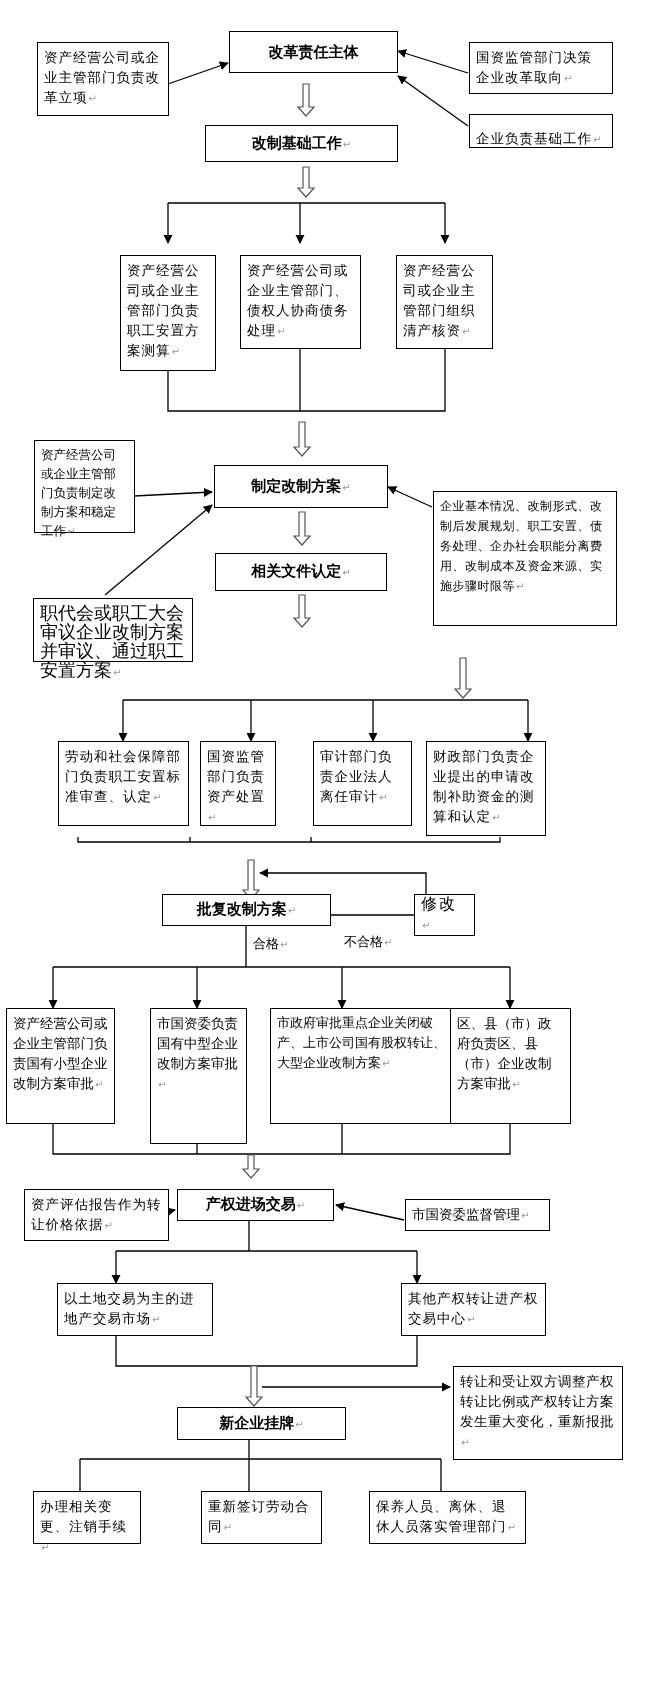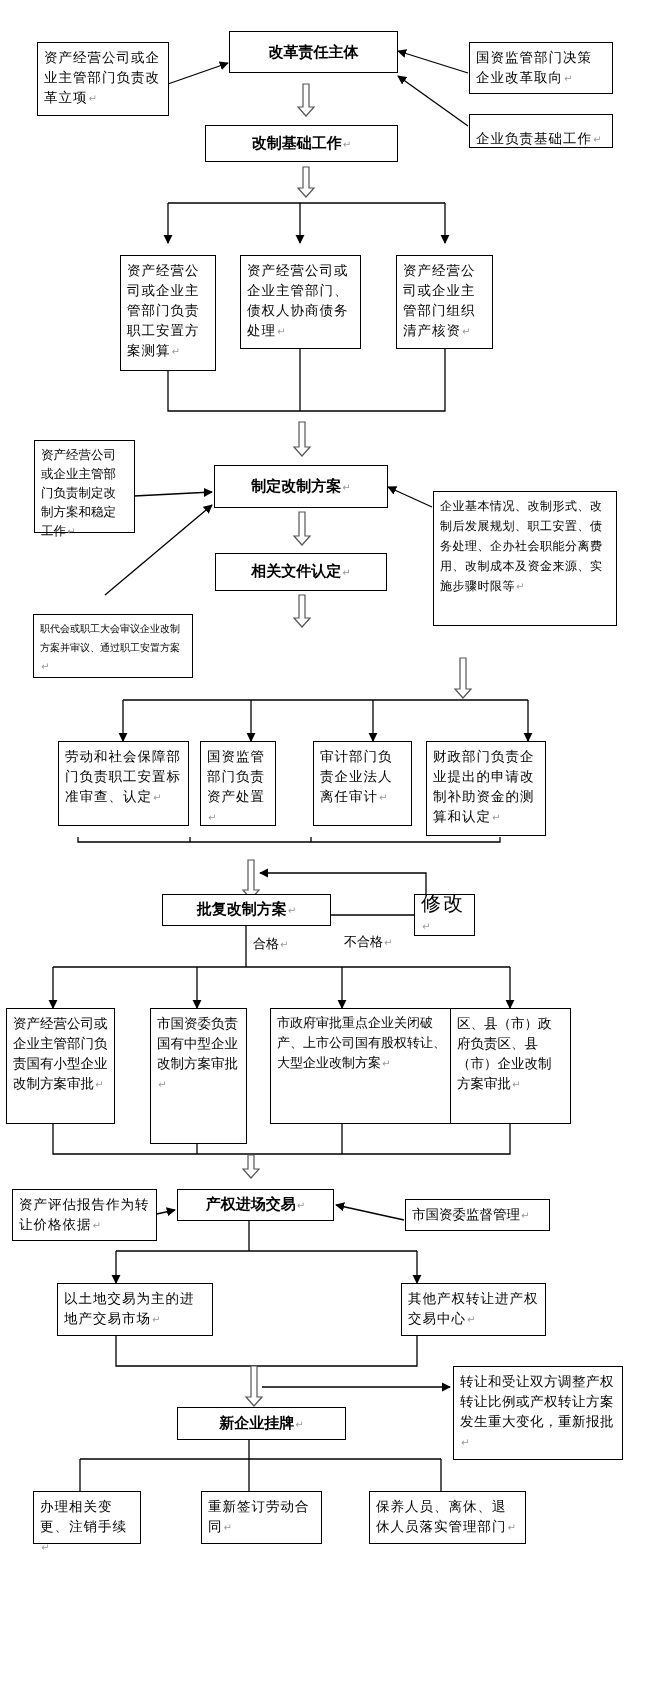--- a/index.html
+++ b/index.html
@@ -3,21 +3,21 @@
 <meta charset="utf-8">
 <style>
   html, body { margin:0; padding:0; background:#ffffff; }
   body { width:652px; height:1701px; position:relative; overflow:hidden;
          font-family:"DejaVu Sans", sans-serif; color:#000; }
   #connectors { position:absolute; left:0; top:0; width:652px; height:1701px; }
   .box { position:absolute; box-sizing:border-box; border:1.5px solid #000; background:#fff;
          font-size:13.5px; line-height:20px; padding:4px 6px; letter-spacing:1px; }
   .box.main { font-weight:bold; font-size:15px; text-align:center; letter-spacing:0; display:flex;
               align-items:center; justify-content:center; padding:0; }
-  .box.fix { font-size:20px; display:flex; align-items:center; justify-content:center; letter-spacing:2px; }
+  .box.fix { font-size:16px; display:flex; align-items:center; justify-content:center; letter-spacing:2px; }
   .label { position:absolute; font-size:13px; background:transparent; }
   .mark::after { content:"\21B5"; color:#999; font-size:10px; font-weight:normal; margin-left:1px; }
 </style>
 </head>
 <body>
 
 <svg id="connectors" xmlns="http://www.w3.org/2000/svg">
   <defs>
     <marker id="ah" viewBox="0 0 10 10" refX="9" refY="5" markerWidth="7" markerHeight="7" orient="auto-start-reverse">
       <path d="M0,0 L10,5 L0,10 z" fill="#000"></path>
@@ -116,21 +116,21 @@
 <div class="box" style="left:34px;top:440px;width:101px;height:93px;line-height:19px;font-size:12.5px;letter-spacing:0;">
   <span class="mark">资产经营公司或企业主管部门负责制定改制方案和稳定工作</span></div>
 <div class="box main" style="left:214px;top:465px;width:174px;height:43px;">
   <span class="mark">制定改制方案</span>
   </div>
 <div class="box" style="left:433px;top:491px;width:184px;height:135px;line-height:20px;font-size:12px;letter-spacing:0.5px;">
   <span class="mark">企业基本情况、改制形式、改制后发展规划、职工安置、债务处理、企办社会职能分离费用、改制成本及资金来源、实施步骤时限等</span></div>
 <div class="box main" style="left:215px;top:553px;width:172px;height:38px;">
   <span class="mark">相关文件认定</span>
   </div>
-<div class="box" style="left:33px;top:614px;width:160px;height:64px;line-height:19px;font-size:10px;letter-spacing:0;">
+<div class="box" style="left:33px;top:598px;width:160px;height:64px;line-height:19px;font-size:18px;letter-spacing:0;">
   <span class="mark">职代会或职工大会审议企业改制方案并审议、通过职工安置方案</span></div>
 
 <div class="box" style="left:58px;top:741px;width:131px;height:85px;">
   <span class="mark">劳动和社会保障部门负责职工安置标准审查、认定</span></div>
 <div class="box" style="left:200px;top:741px;width:76px;height:85px;">
   <span class="mark">国资监管部门负责资产处置</span></div>
 <div class="box" style="left:296px;top:741px;width:99px;height:85px;margin-left:17px;">
   <span class="mark">审计部门负责企业法人离任审计</span></div>
 <div class="box" style="left:426px;top:741px;width:120px;height:95px;">
   <span class="mark">财政部门负责企业提出的申请改制补助资金的测算和认定</span></div>
@@ -146,21 +146,21 @@
 
 <div class="box" style="left:6px;top:1008px;width:109px;height:116px;line-height:20px;letter-spacing:0;">
   <span class="mark">资产经营公司或企业主管部门负责国有小型企业改制方案审批</span></div>
 <div class="box" style="left:150px;top:1008px;width:97px;height:136px;line-height:20px;letter-spacing:0;">
   <span class="mark">市国资委负责国有中型企业改制方案审批</span></div>
 <div class="box" style="left:270px;top:1008px;width:188px;height:116px;line-height:20px;letter-spacing:0;font-size:13px;">
   <span class="mark">市政府审批重点企业关闭破产、上市公司国有股权转让、大型企业改制方案</span></div>
 <div class="box" style="left:450px;top:1008px;width:121px;height:116px;line-height:20px;letter-spacing:0;">
   <span class="mark">区、县（市）政府负责区、县（市）企业改制方案审批</span></div>
 
-<div class="box" style="left:12px;top:1189px;width:145px;height:52px;">
+<div class="box" style="left:24px;top:1189px;width:145px;height:52px;">
   <span class="mark">资产评估报告作为转让价格依据</span></div>
 <div class="box main" style="left:177px;top:1189px;width:157px;height:32px;">
   <span class="mark">产权进场交易</span>
   </div>
 <div class="box" style="left:405px;top:1199px;width:145px;height:32px;letter-spacing:0;">
   <span class="mark">市国资委监督管理</span></div>
 
 <div class="box" style="left:57px;top:1283px;width:156px;height:53px;">
   <span class="mark">以土地交易为主的进地产交易市场</span></div>
 <div class="box" style="left:369px;top:1283px;width:145px;height:53px;margin-left:32px;">

